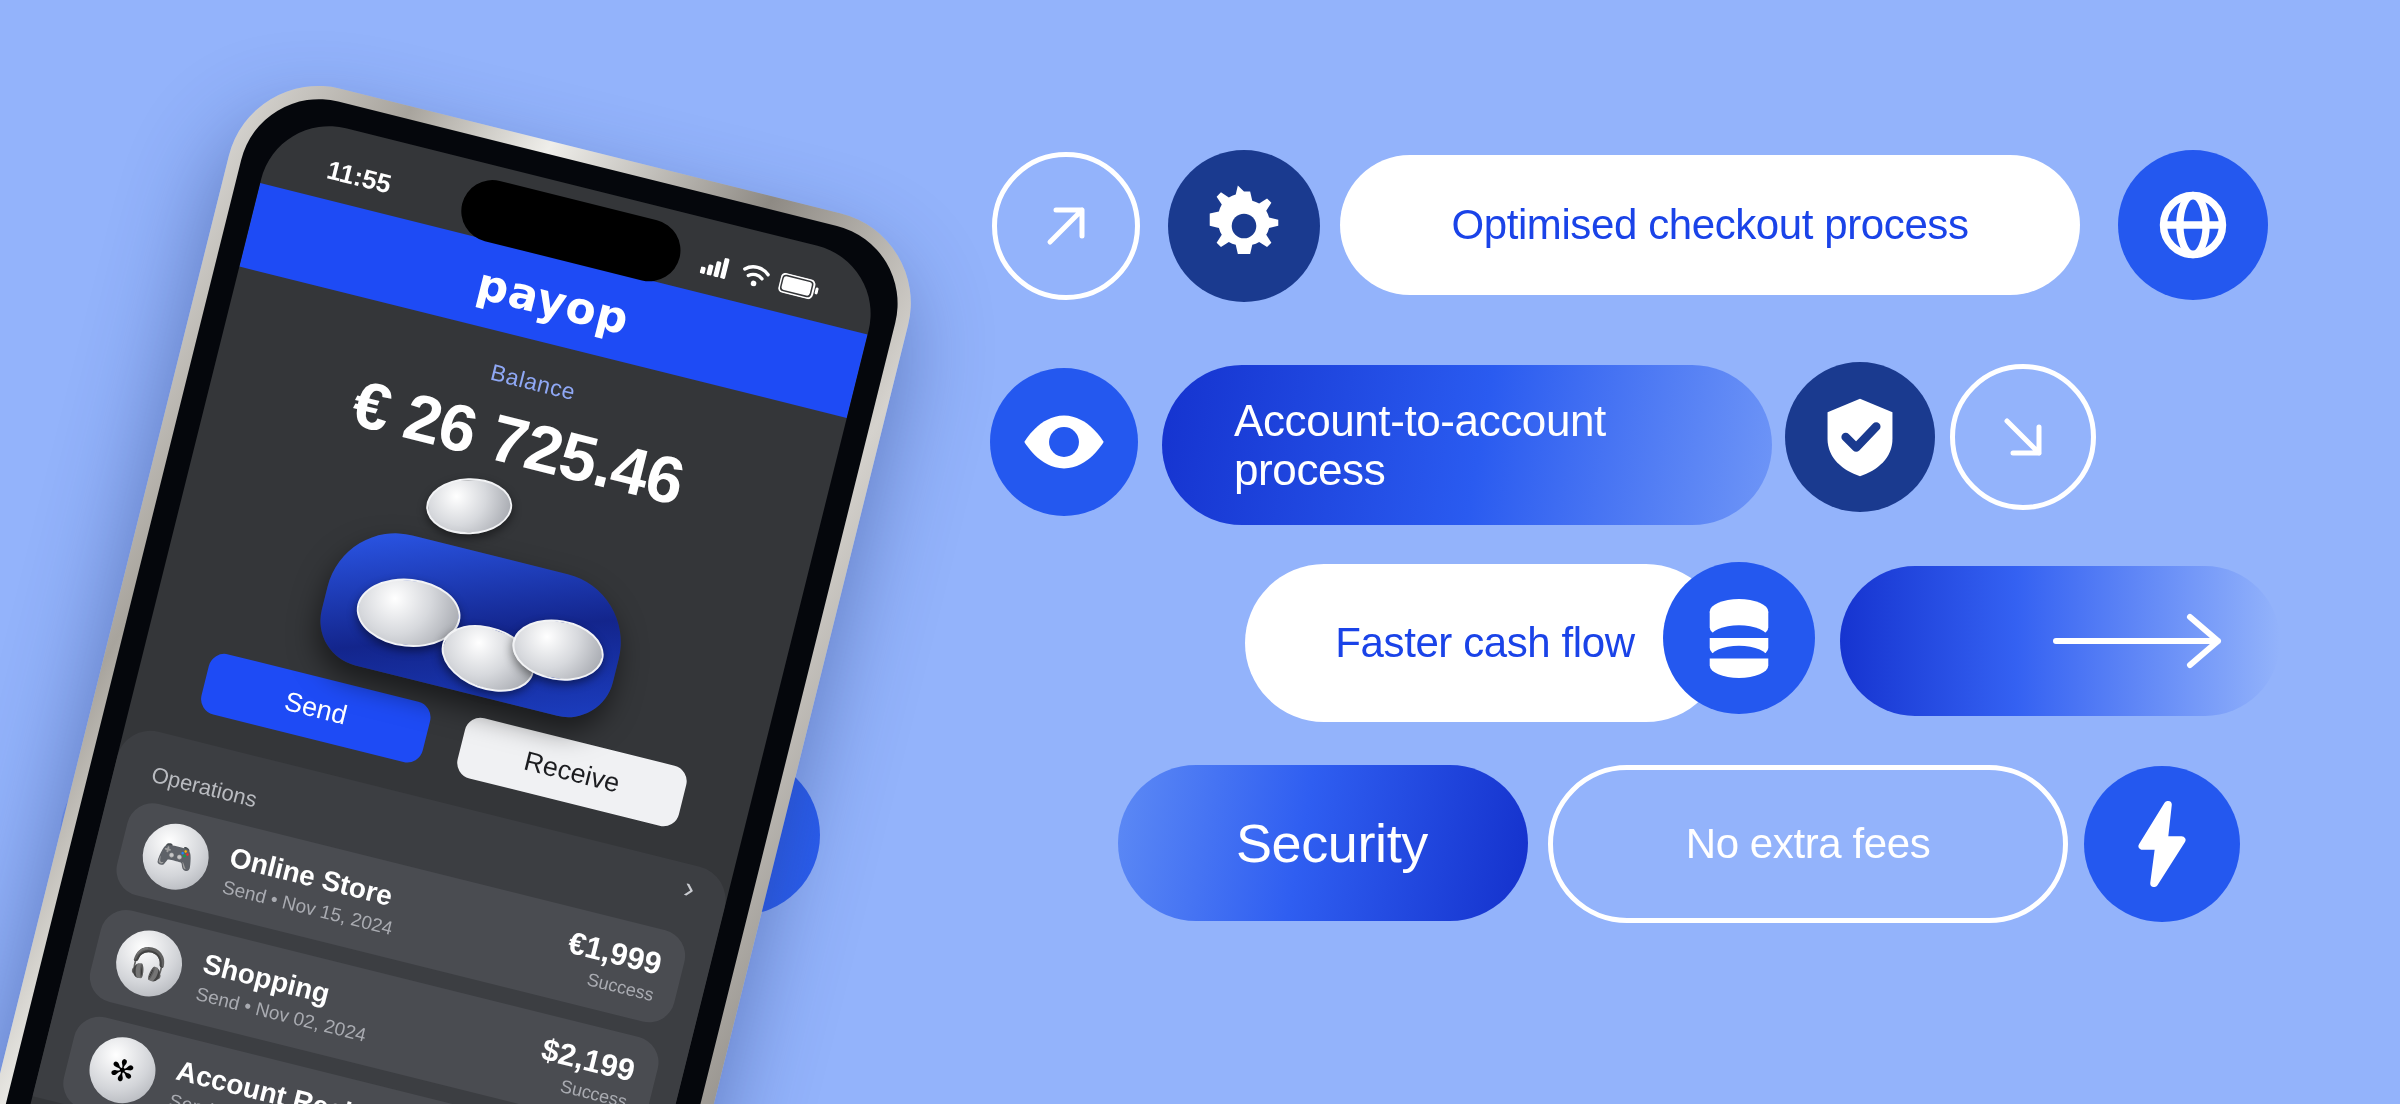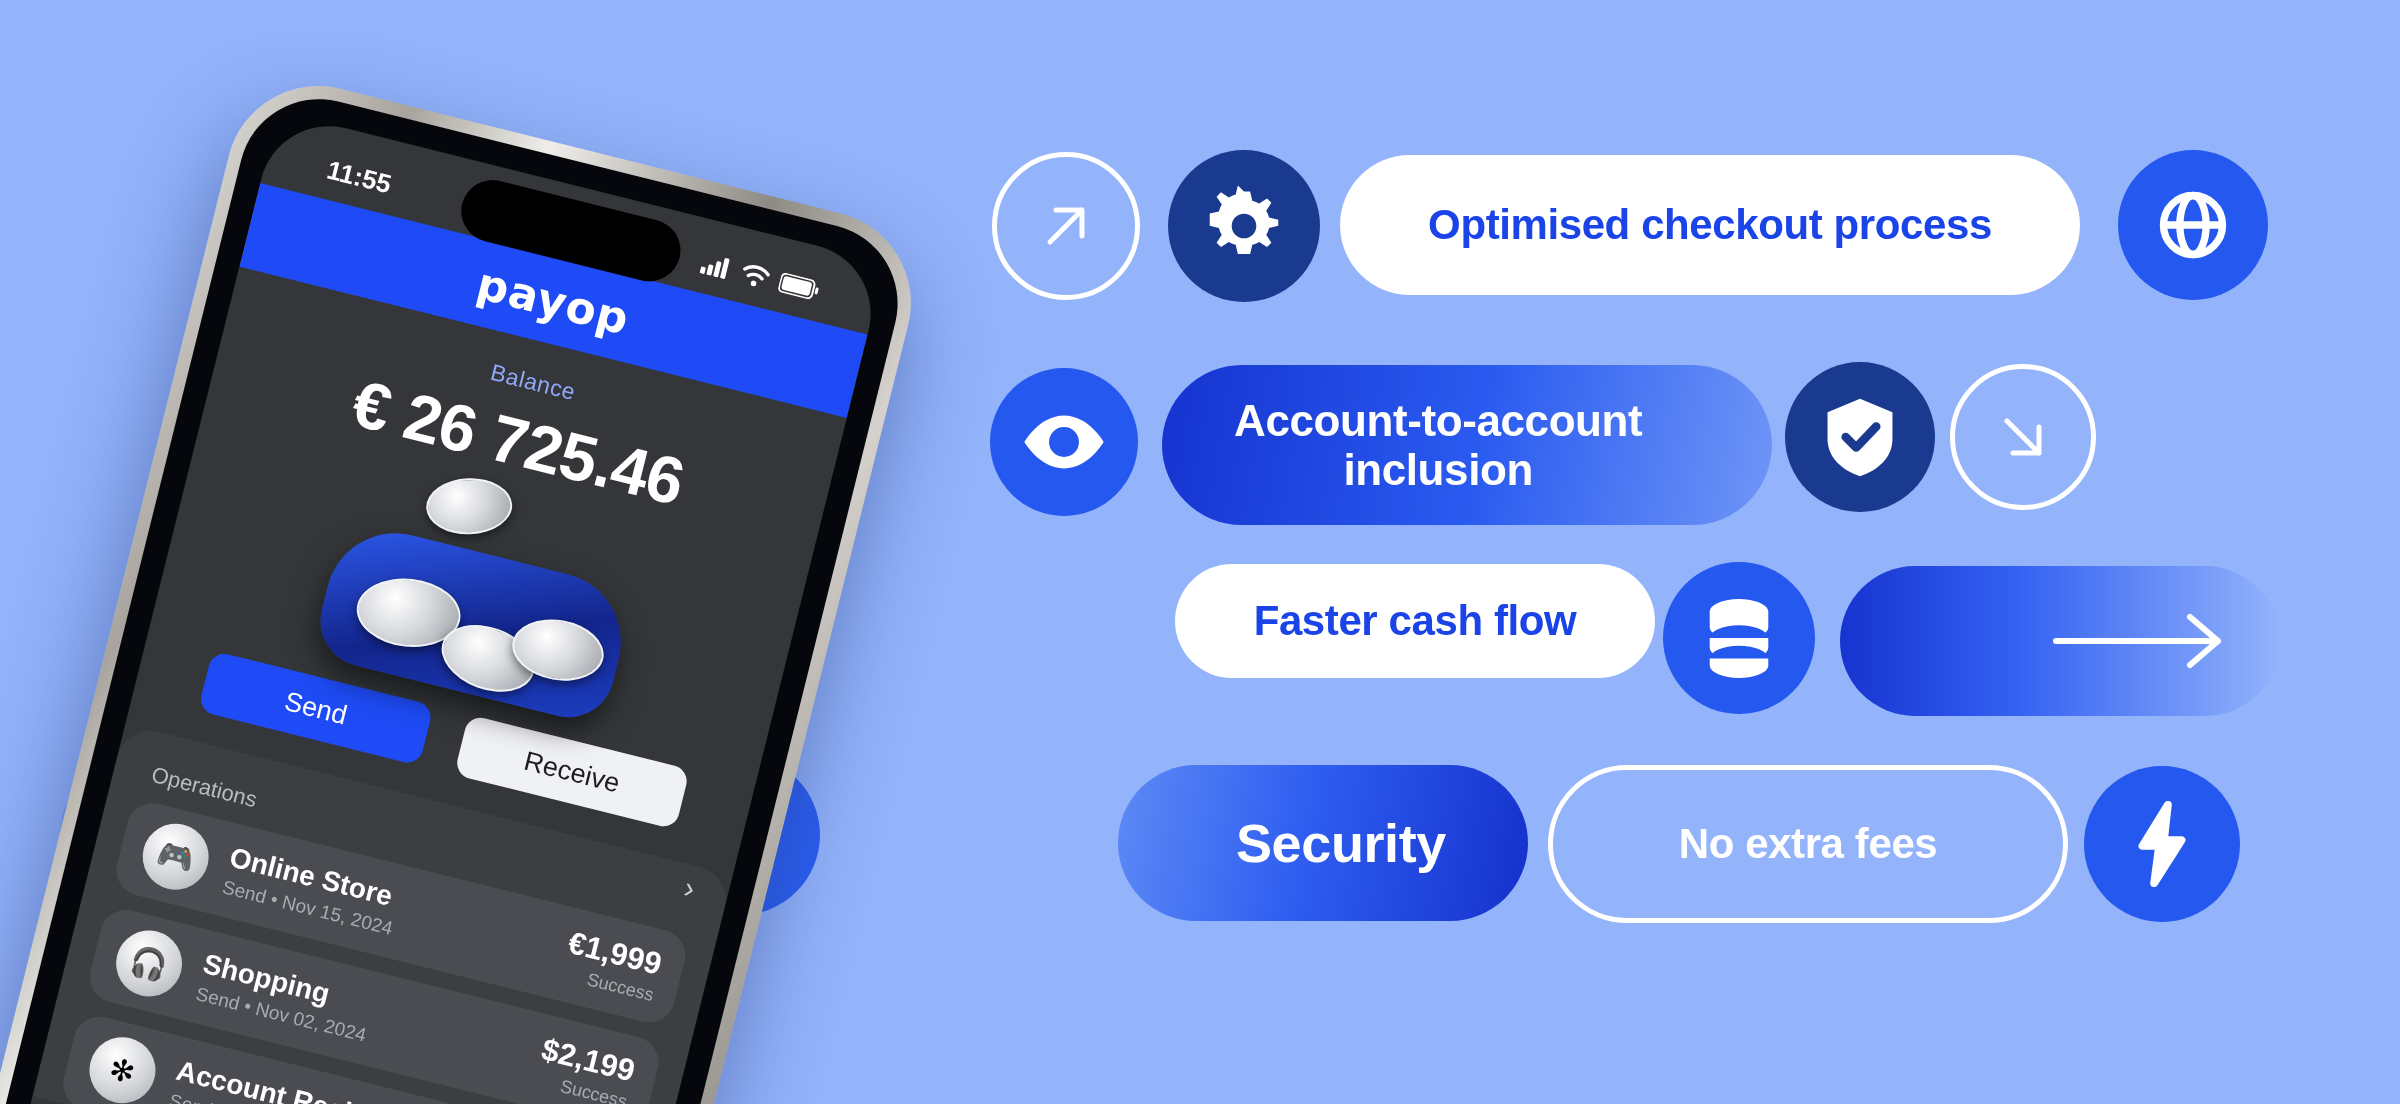--- a/index.html
+++ b/index.html
@@ -30,24 +30,23 @@
   .pill-white {
     background: #ffffff;
     color: #1a43e8;
   }
   .pill-outline {
     background: transparent;
     border: 5px solid #ffffff;
     color: #ffffff;
   }
   .pill-label {
-    font-weight: 700;
+    font-weight: 400;
     letter-spacing: -0.4px;
     line-height: 1.12;
-    text-align: center;
   }
 
   
   .circle {
     position: absolute;
     border-radius: 50%;
     display: flex;
     align-items: center;
     justify-content: center;
   }
@@ -387,41 +386,41 @@
       <svg class="svg-ico" width="88" height="64" viewBox="0 0 100 72">
         <path d="M50 6 C78 6 95 36 95 36 C95 36 78 66 50 66 C22 66 5 36 5 36 C5 36 22 6 50 6 Z" fill="#ffffff"></path>
         <circle cx="50" cy="36" r="17" fill="#2458ef"></circle>
       </svg>
     </span>
   </div>
 
   <div class="pill" style="left:1162px; top:365px; width:610px; height:160px; padding-left:72px;
               background:linear-gradient(100deg,#1533cf 0%,#2a5bf0 52%,#6f96f7 100%);">
     <span class="pill-label" style="font-size:44px; color:#ffffff;">Account-to-account
-inclusion</span>
+process</span>
   </div>
 
   <div class="circle circle-navy" style="left:1785px; top:362px; width:150px; height:150px;">
     <span>
       <svg class="svg-ico" width="78" height="84" viewBox="0 0 80 88">
         <path d="M40 4 L74 18 V46 C74 66 58 79 40 85 C22 79 6 66 6 46 V18 Z" fill="#ffffff"></path>
         <path d="M25 44 L36 55 L57 33" fill="none" stroke="#1a3a8f" stroke-width="9" stroke-linecap="round" stroke-linejoin="round"></path>
       </svg>
     </span>
   </div>
 
   <div class="circle circle-outline" style="left:1950px; top:364px; width:146px; height:146px;">
     <span>
       <svg class="svg-ico" width="64" height="64" viewBox="0 0 64 64">
         <path d="M16 16 L48 48 M48 22 V48 H22" fill="none" stroke="#fff" stroke-width="5" stroke-linecap="round" stroke-linejoin="round"></path>
       </svg>
     </span>
   </div>
 
-  <div class="pill pill-white" style="left:1175px; top:564px; width:480px; height:114px; justify-content:center;">
+  <div class="pill pill-white" style="left:1245px; top:564px; width:480px; height:158px; justify-content:center;">
     <span class="pill-label" style="font-size:42px;">Faster cash flow</span>
   </div>
 
   <div class="circle circle-blue" style="left:1663px; top:562px; width:152px; height:152px;">
     <span>
       <svg class="svg-ico" width="72" height="82" viewBox="0 0 72 84">
         <ellipse cx="36" cy="15" rx="30" ry="13" fill="#fff"></ellipse>
         <path d="M6 15 V31 a30 13 0 0 0 60 0 V15" fill="#fff"></path>
         <ellipse cx="36" cy="42" rx="30" ry="13" fill="#2458ef"></ellipse>
         <path d="M6 42 V52 a30 13 0 0 0 60 0 V42" fill="#fff"></path>

